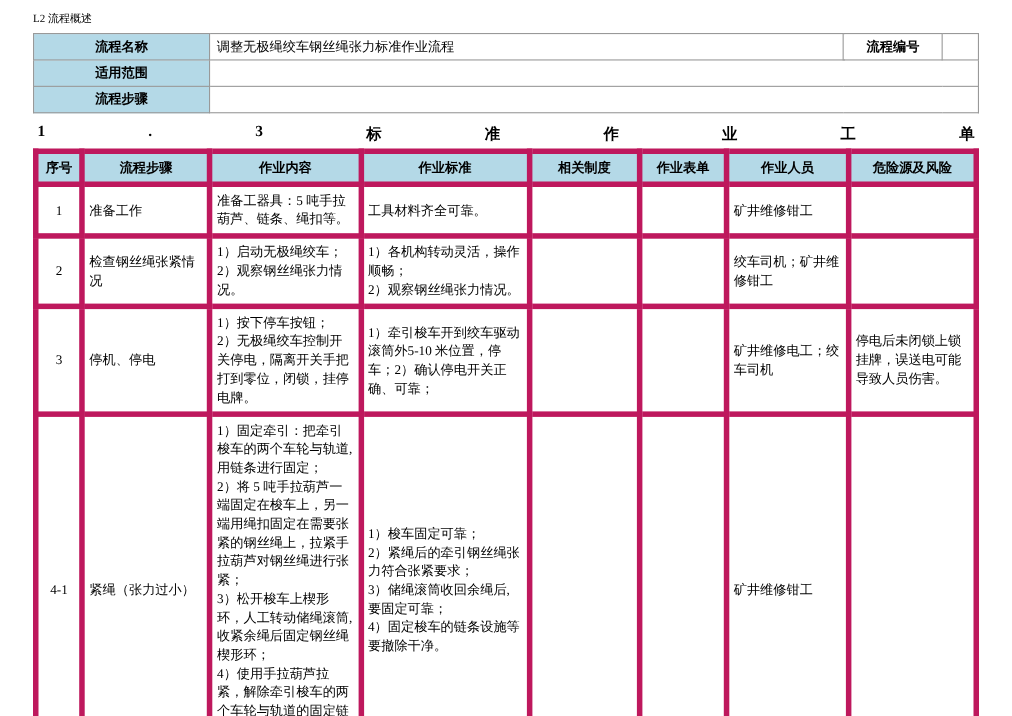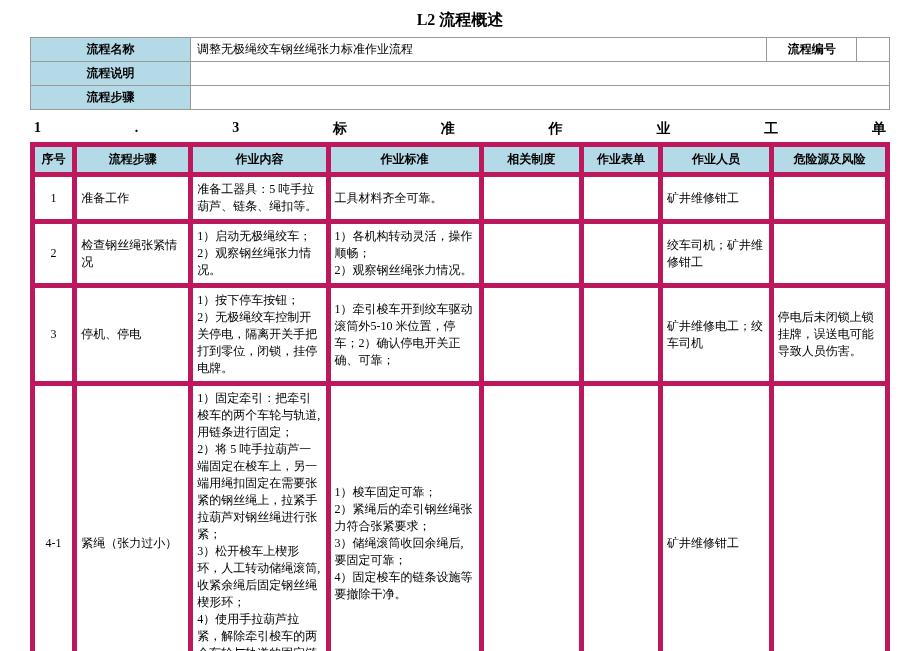--- a/index.html
+++ b/index.html
@@ -8,23 +8,22 @@
       padding: 0;
     }
     body {
       font-family: "SimSun", "宋体", serif;
       font-size: 12px;
       background: #fff;
       padding: 10px 30px;
       color: #000;
     }
     .title {
-      text-align: center;
-      font-weight: bold;
-      font-size: 16px;
+      font-weight: normal;
+      font-size: 10px;
       margin-bottom: 6px;
     }
     .meta-table {
       width: 100%;
       border-collapse: collapse;
       margin-bottom: 6px;
     }
     .meta-table td {
       border: 1px solid #999;
       padding: 3px 6px;
@@ -93,21 +92,21 @@
   <tbody>
       <tr>
     <td class="meta-label">流程名称</td>
     <td class="meta-value" colspan="2">
       <span>调整无极绳绞车钢丝绳张力标准作业流程</span>
     </td>
     <td class="meta-subcol" style="text-align:center">流程编号</td>
     <td class="meta-value"></td>
   </tr>
   <tr>
-    <td class="meta-label">流程说明</td>
+    <td class="meta-label">适用范围</td>
     <td class="meta-value" colspan="4"></td>
   </tr>
   <tr>
     <td class="meta-label">流程步骤</td>
     <td class="meta-value" colspan="4"></td>
   </tr>
 </tbody>
   </table>
 
 <div class="subheader">

